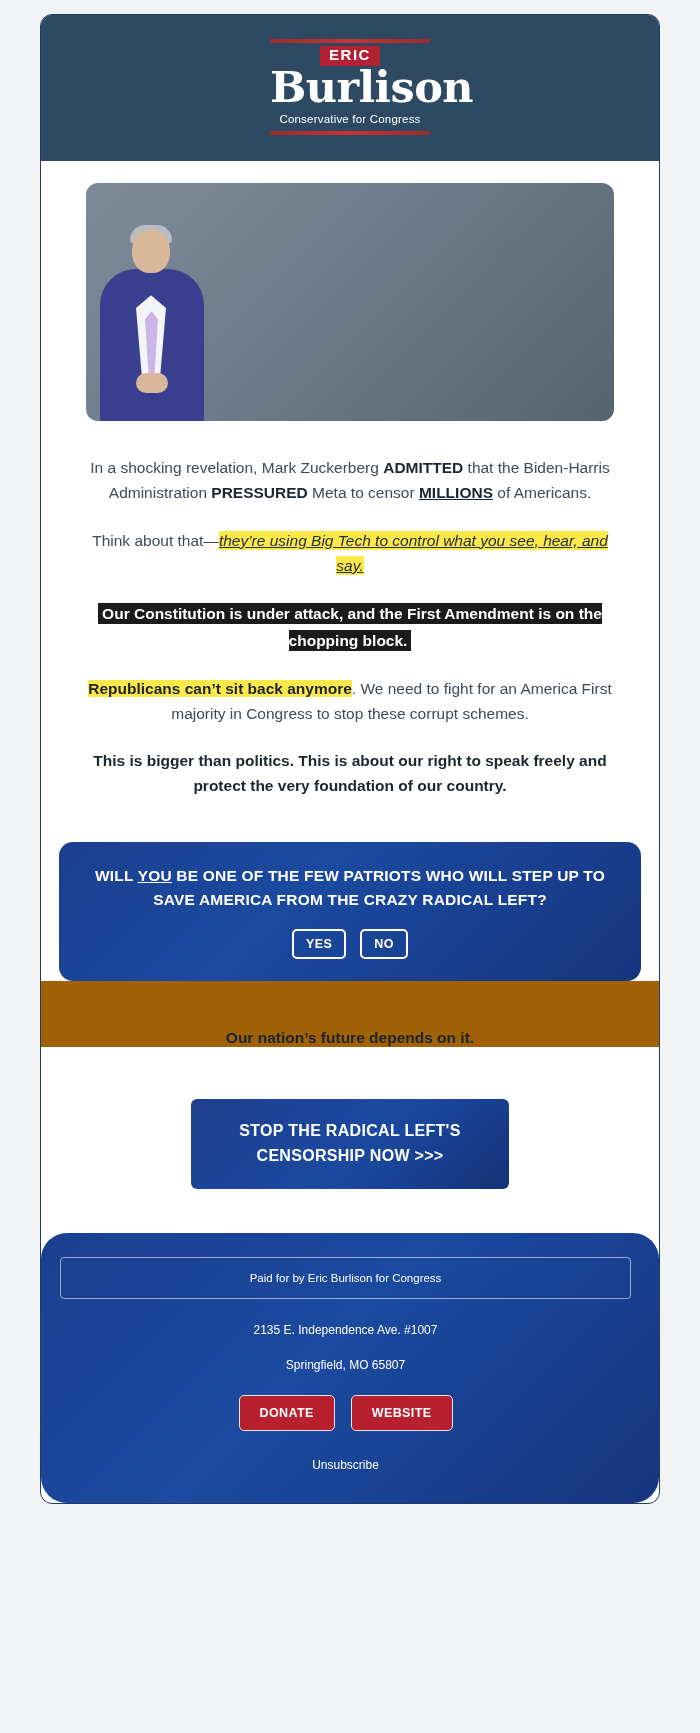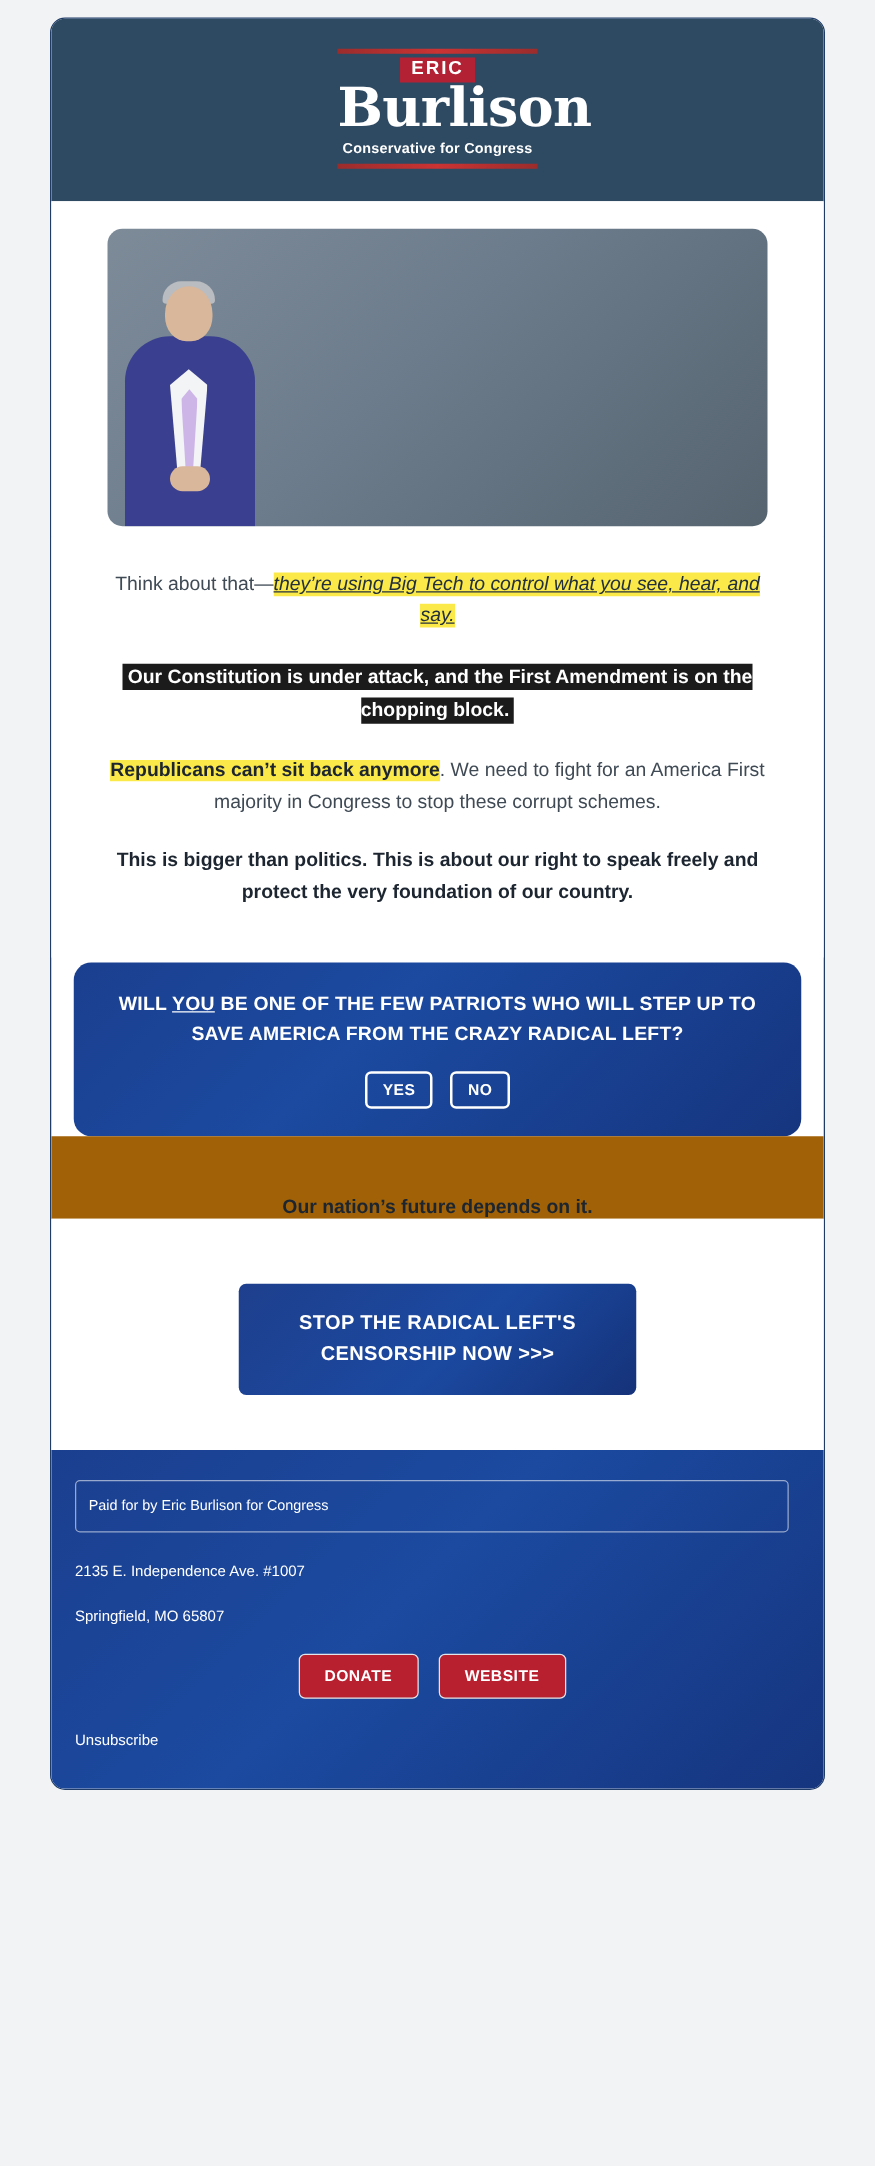--- a/index.html
+++ b/index.html
@@ -57,21 +57,21 @@
   .logo-last {
     color: #ffffff;
     font-weight: bold;
     font-size: 43px;
     line-height: 0.95;
     letter-spacing: -0.5px;
     font-family: "DejaVu Serif", serif;
   }
   .logo-tag {
     color: #ffffff;
-    font-weight: bold;
+    font-weight: normal;
     font-size: 11.5px;
     letter-spacing: 0.2px;
     margin-top: 6px;
   }
   .logo-rule-bot {
     height: 4px;
     background: linear-gradient(90deg,#9b2c2c 0%, #c33 50%, #9b2c2c 100%);
     margin: 6px 0 0 0;
   }
 
@@ -250,21 +250,22 @@
     text-align: center;
     padding: 20px 16px;
     text-decoration: none;
     cursor: pointer;
   }
 
   
   .footer {
     background: linear-gradient(135deg,#1b3f8f 0%, #1b4aa0 45%, #16357f 100%);
     padding: 24px 28px 30px 19px;
-    text-align: left;
+    text-align: center;
+    border-radius: 26px;
   }
   .paid-box {
     border: 1px solid rgba(255,255,255,.55);
     border-radius: 4px;
     color: #ffffff;
     font-size: 11.5px;
     padding: 14px 10px;
     margin-bottom: 22px;
   }
   .addr {
@@ -322,20 +323,23 @@
           <div class="tie"></div>
           <div class="hands"></div>
           <div class="hair"></div>
           <div class="head"></div>
         </div>
       </div>
     </div>
 
     <div class="body-pad">
 
+      <p class="p">
+        <span>In a shocking revelation, Mark Zuckerberg </span><b>ADMITTED</b><span> that the Biden-Harris Administration </span><b>PRESSURED</b><span> Meta to censor </span><b><u>MILLIONS</u></b><span> of Americans.</span>
+      </p>
 
       <p class="p">
         <span>Think about that—</span><span class="hl"><u>they’re using Big Tech to control what you see, hear, and say.</u></span>
       </p>
 
       <p class="p">
         <span class="invert">Our Constitution is under attack, and the First Amendment is on the chopping block.</span>
       </p>
 
 

